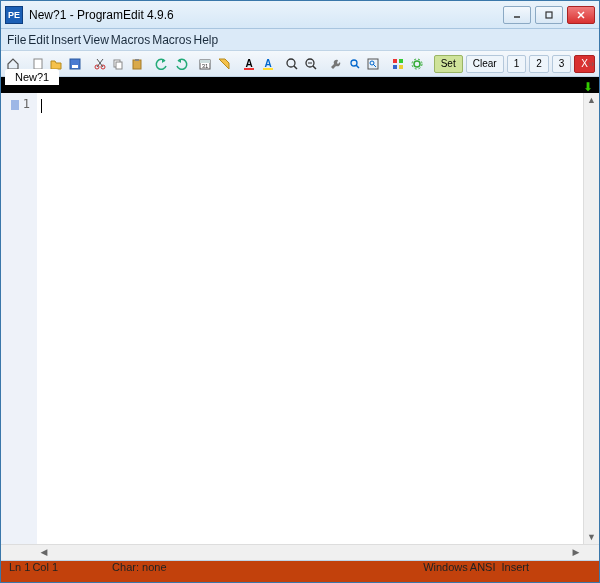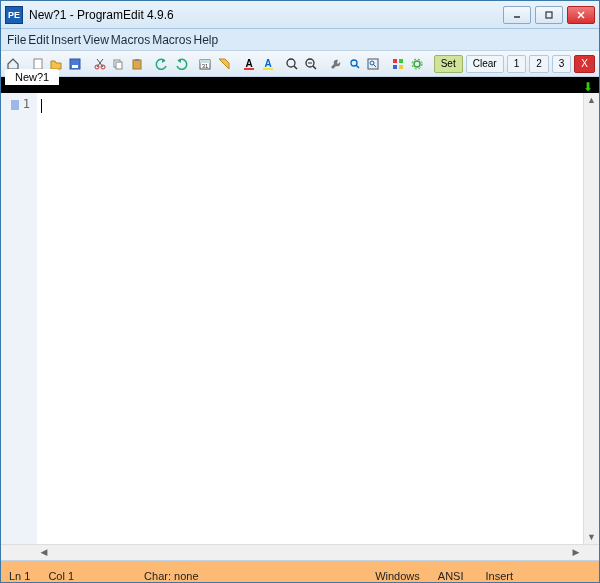--- a/index.html
+++ b/index.html
@@ -27,21 +27,21 @@
   .gutter { width:36px; background:#eef2f9; border-right:1px solid #eef2f9; font-family: Consolas, monospace; font-size:12px; color:#666; text-align:right; padding:4px 6px 0 0; }
   .gutter .mark { display:inline-block; width:8px; height:10px; background:#9db7e6; margin-right:4px; vertical-align:middle;}
   .editor { flex:1; font-family: Consolas, monospace; font-size:13px; padding:4px 4px 0 4px; position:relative; }
   .cursor { display:inline-block; width:1px; height:14px; background:#000; vertical-align:middle; }
   .vscroll { width:16px; background:#f0f0f0; border-left:1px solid #ddd; display:flex; flex-direction:column; align-items:center; }
   .vscroll .arrow { width:14px; height:14px; display:flex; align-items:center; justify-content:center; font-size:9px; color:#666; cursor:pointer; }
   .hscroll-row { height:16px; display:flex; background:#f0f0f0; border-top:1px solid #ddd; }
   .hscroll-row .spacer { width:36px; }
   .hscroll-row .htrack { flex:1; display:flex; align-items:center; }
   .hscroll-row .arrow { width:14px; height:14px; display:flex; align-items:center; justify-content:center; font-size:9px; color:#666; cursor:pointer; }
-  .statusbar { height:22px; background:#fdba74; border-top:1px solid #c0d4e6; display:flex; align-items:flex-end; font-size:11px; color:#222; padding:0 8px; gap: 18px; }
+  .statusbar { height:22px; background:#c2410c; border-top:1px solid #c0d4e6; display:flex; align-items:flex-start; font-size:11px; color:#222; padding:0 8px; gap: 2px; }
   .statusbar .cell { white-space:nowrap; }
   .statusbar .spacer2 { flex:1; }
   svg { display:block; }
 </style>
 </head>
 <body>
 
 <div class="window">
 
   <div class="titlebar">

